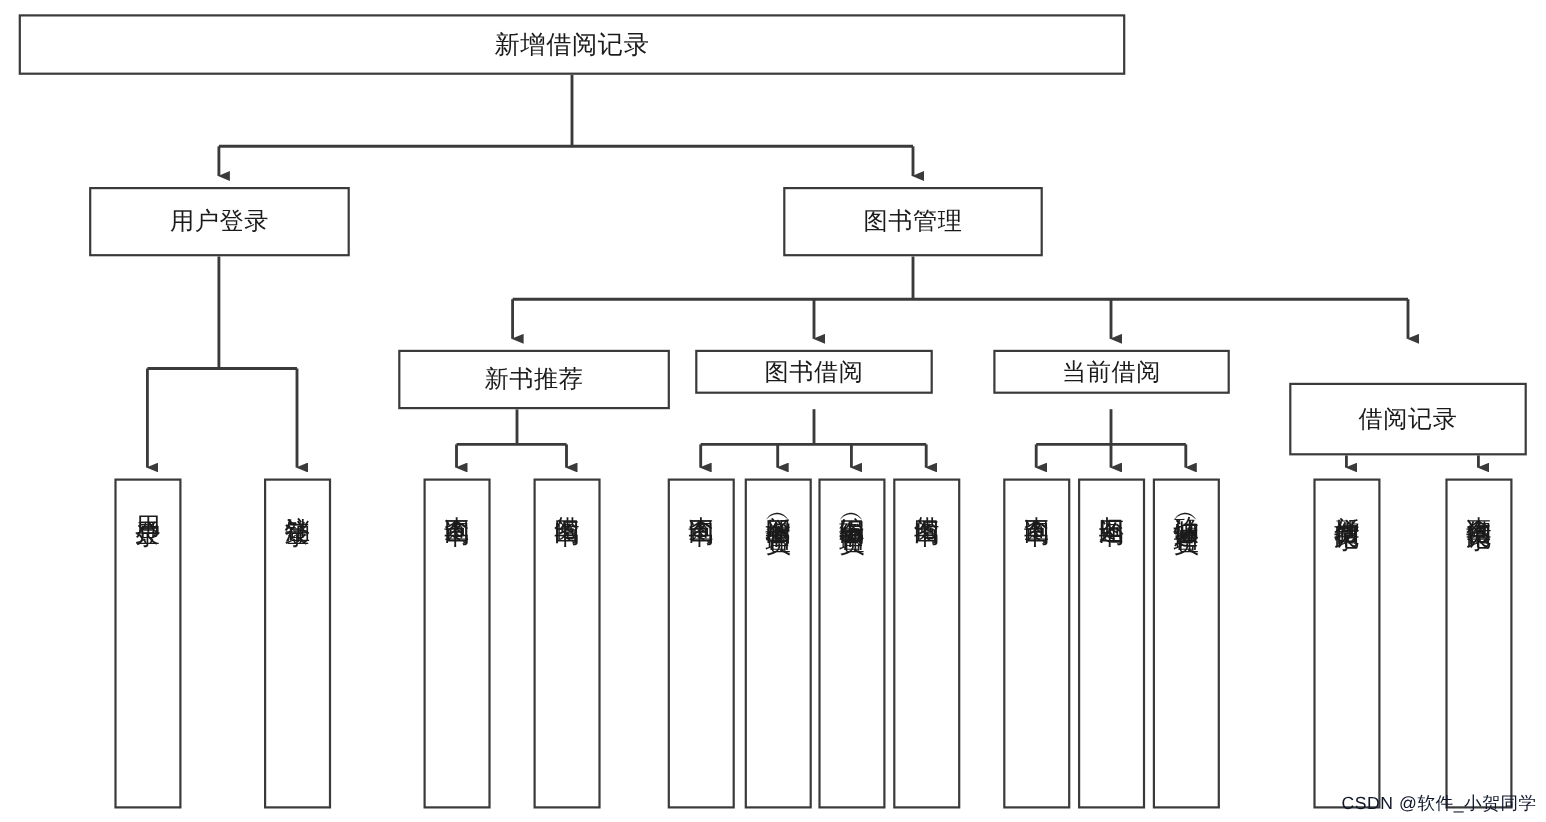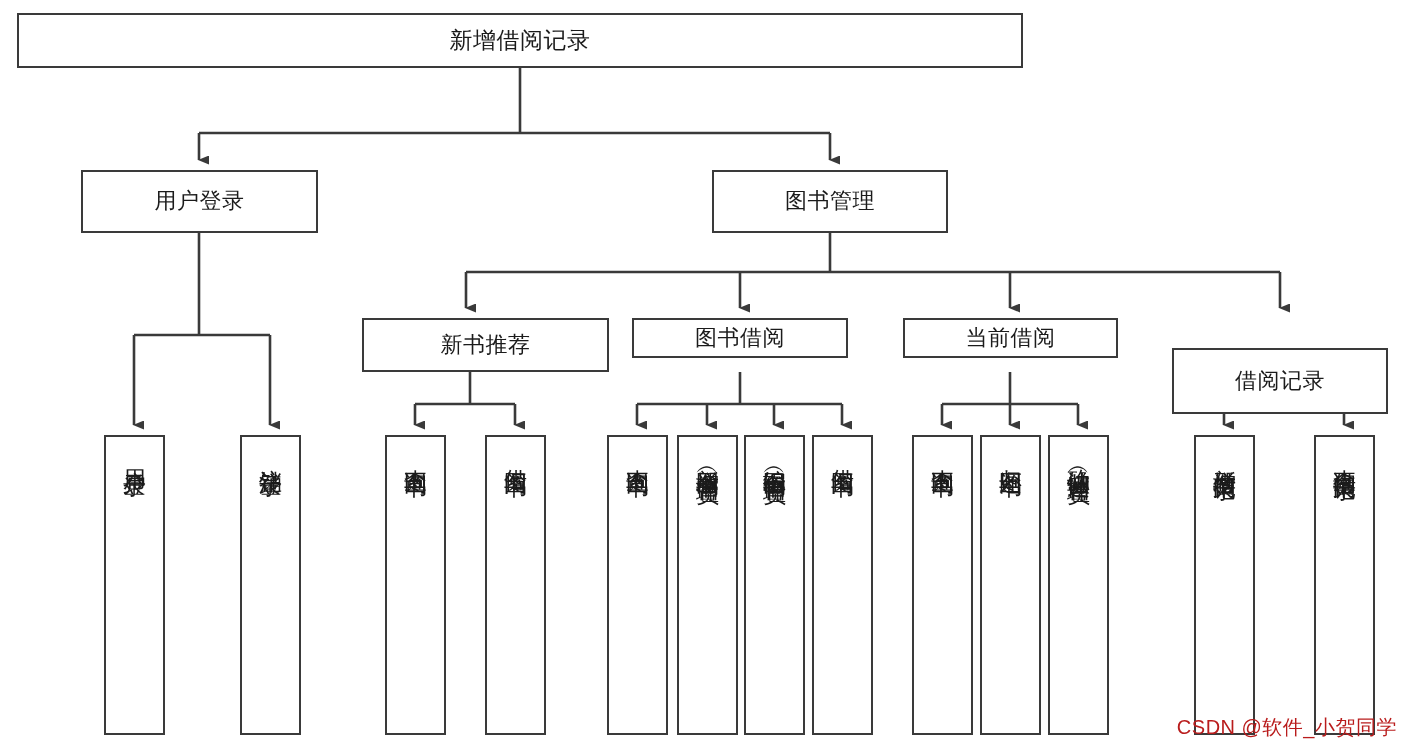--- a/index.html
+++ b/index.html
@@ -60,22 +60,22 @@
     text-orientation: upright;
     font-size: 23px;
     line-height: 1.08;
     letter-spacing: 2px;
     white-space: nowrap;
   }
   .watermark {
     position: absolute;
     right: 8px;
     bottom: 6px;
-    font-size: 20px;
-    color: #b91c1c;
+    font-size: 16px;
+    color: #0f172a;
     white-space: nowrap;
     z-index: 5;
     letter-spacing: 0.5px;
   }
 </style>
 </head>
 <body>
 
 <div id="canvas">
 

